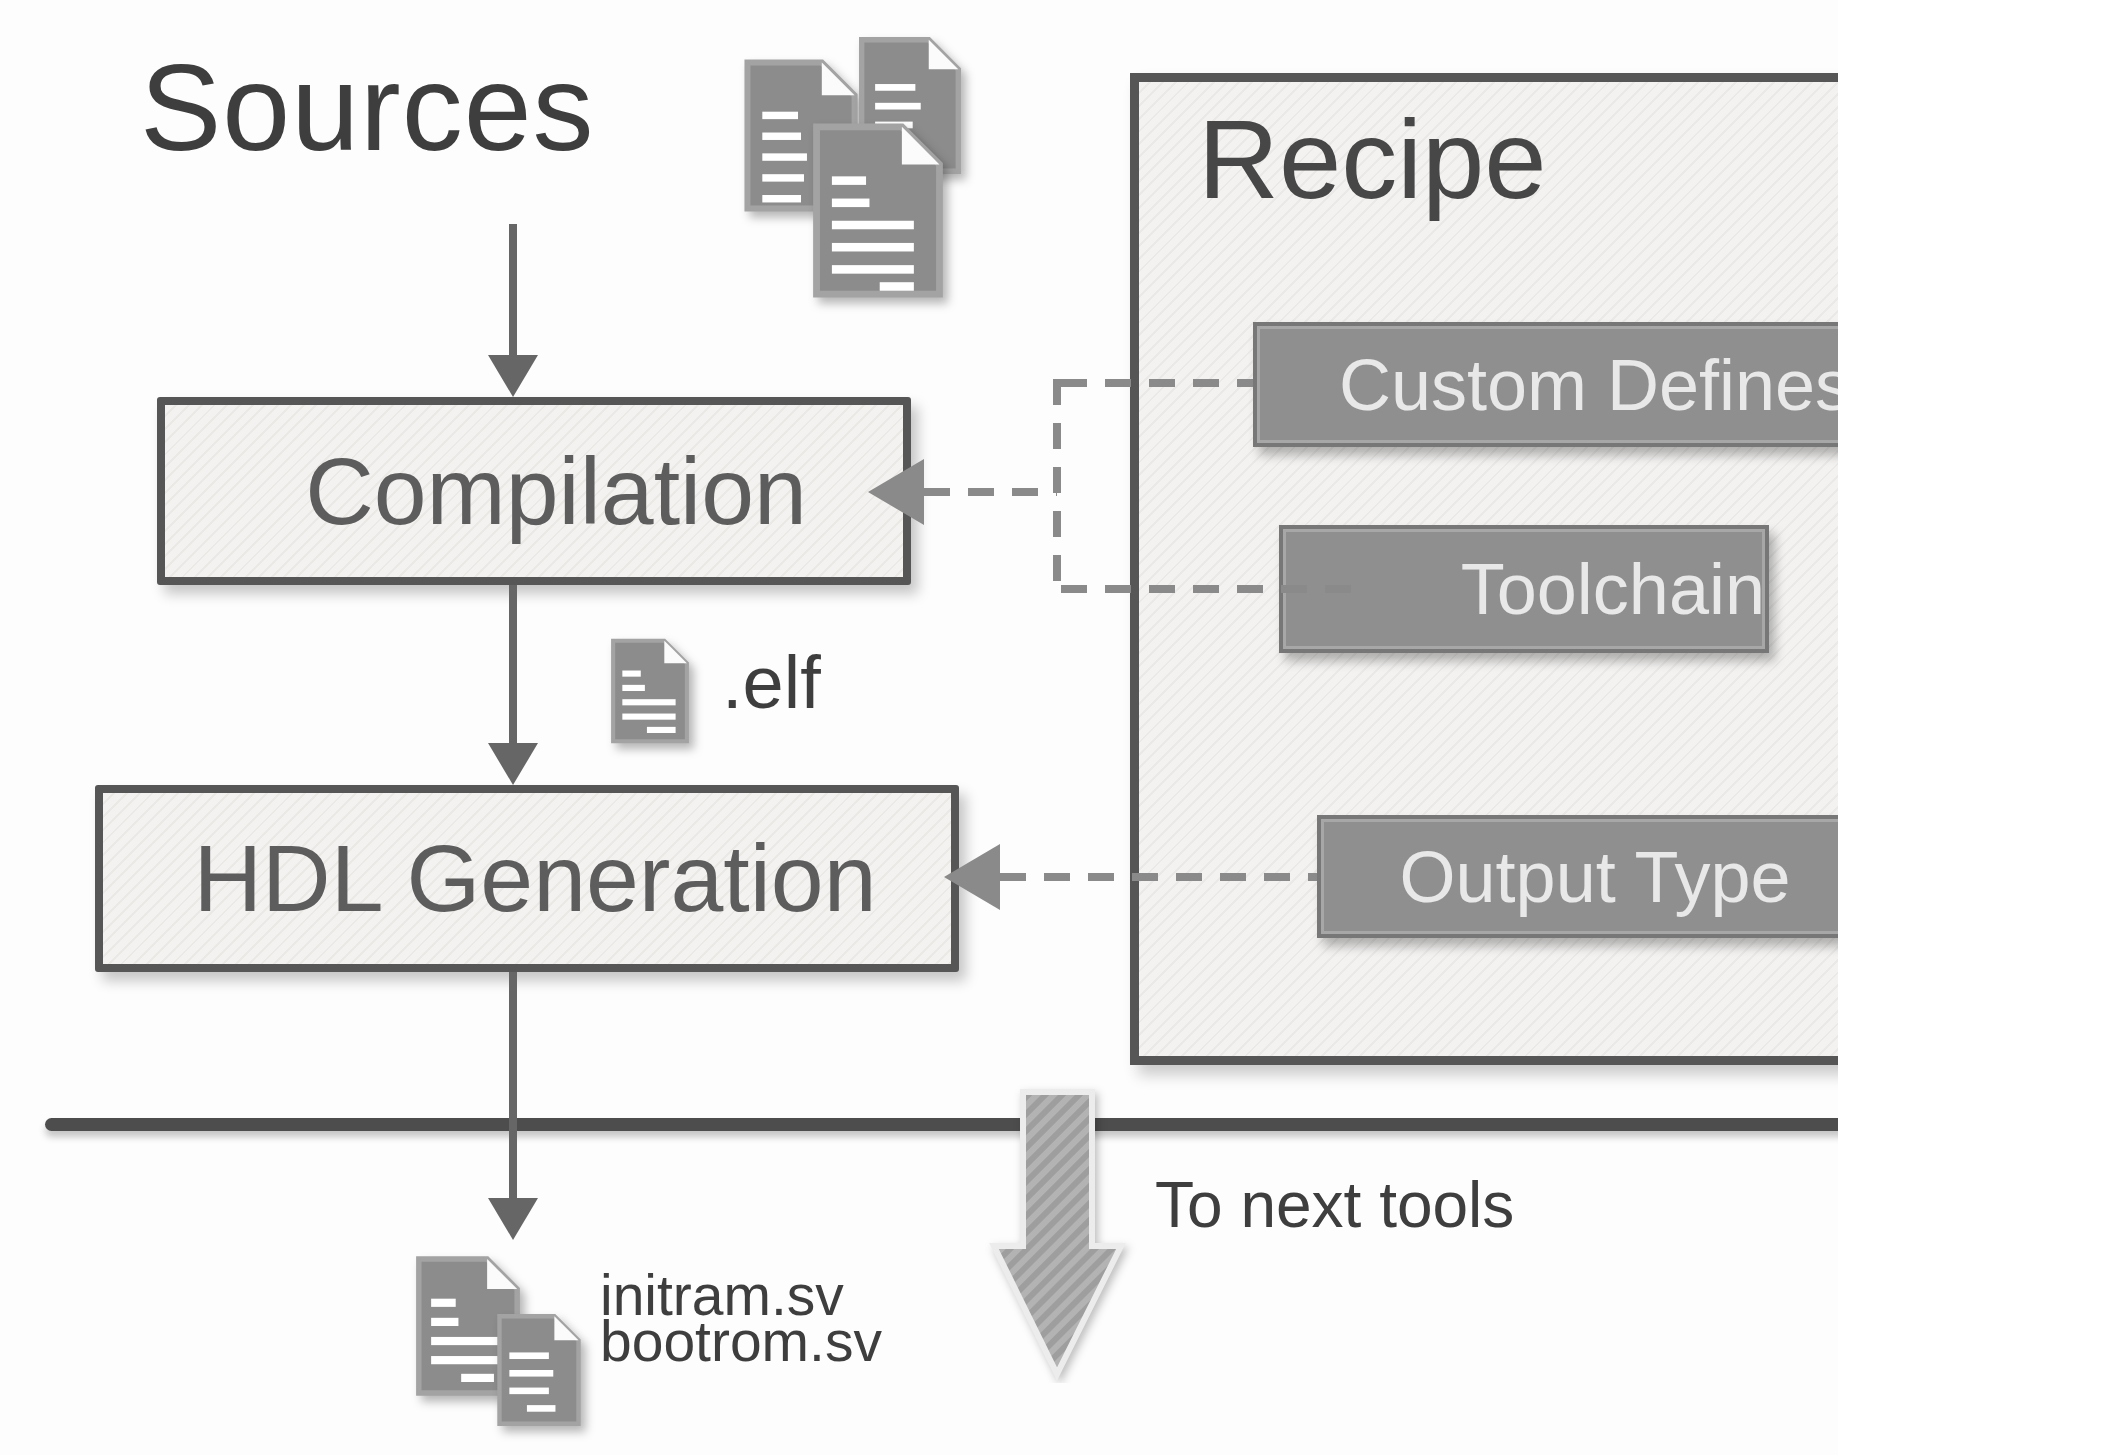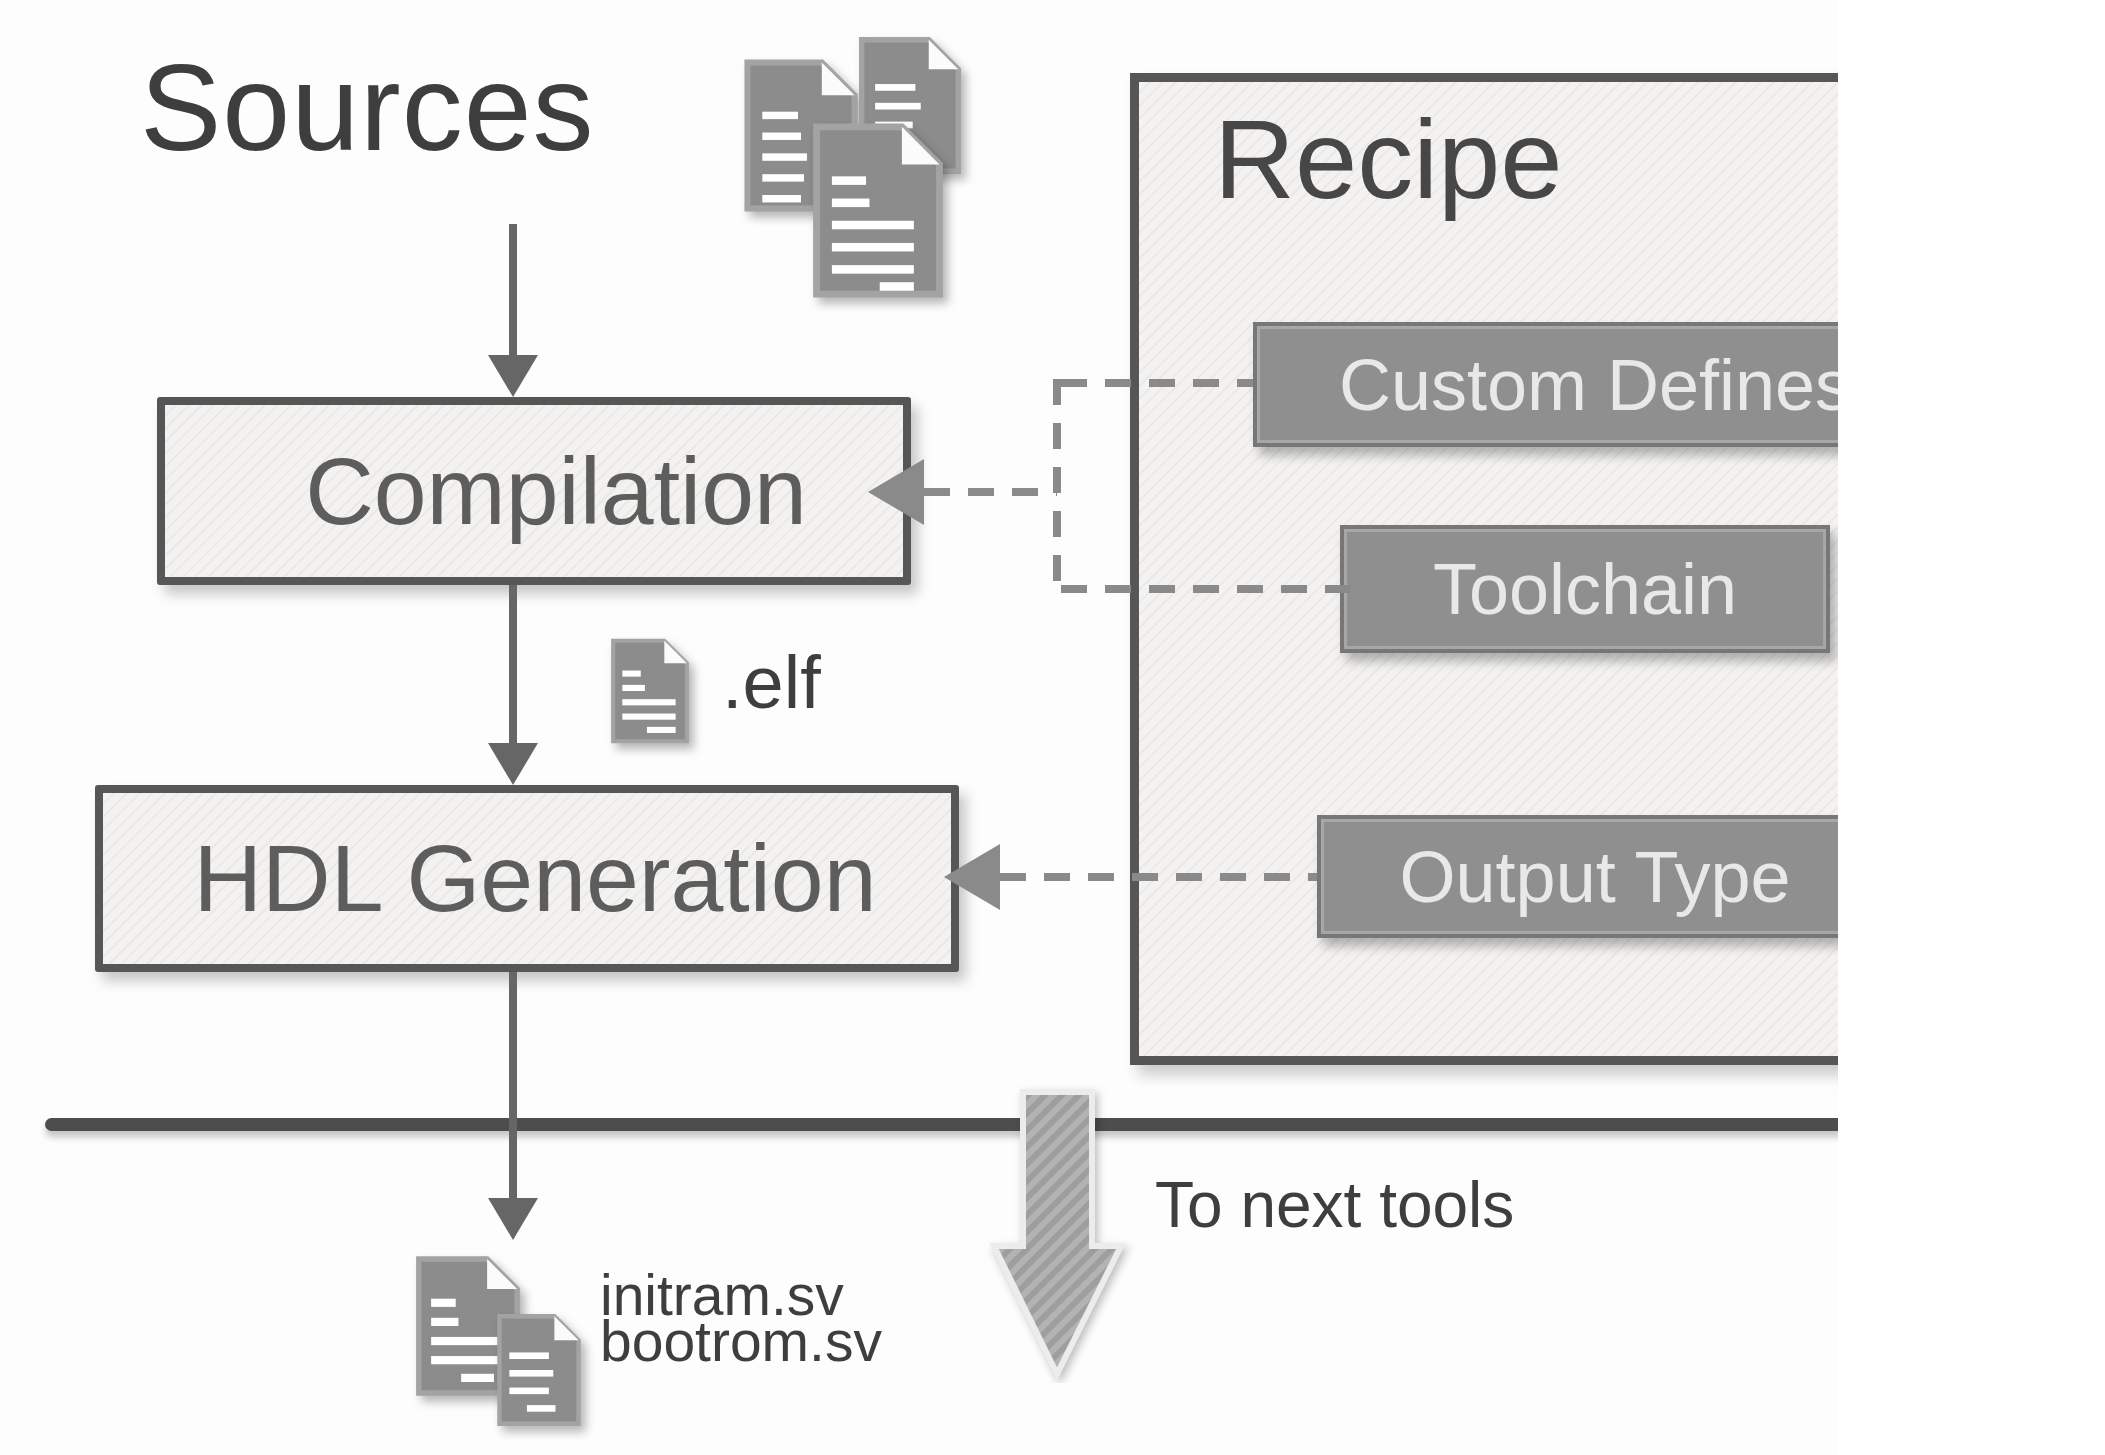--- a/index.html
+++ b/index.html
@@ -128,21 +128,21 @@
   <div class="abs elf-label" style="left:722px;top:640px;">.elf</div>
 
   <div class="abs proc-box" style="left:95px;top:785px;width:832px;height:171px;padding-left:16px;">
     <div class="proc-label">HDL Generation</div>
   </div>
 
   <div class="abs vline" style="left:509px;top:972px;height:228px;z-index:3;"></div>
   <div class="abs head-down" style="left:488px;top:1198px;z-index:3;"></div>
 
   <div class="abs recipe-panel" style="left:1130px;top:73px;width:910px;height:974px;"></div>
-  <div class="abs recipe-title" style="left:1198px;top:95px;margin-left:16px;">Recipe</div>
+  <div class="abs recipe-title" style="left:1198px;top:95px;">Recipe</div>
 
   <svg class="abs" style="left:1838px;top:93px;" width="184" height="172" viewBox="0 0 184 172">
     <g fill="#575757">
       <g transform="translate(60,64)">
         <rect x="-7" y="-40" width="14" height="80" rx="4"></rect>
         <rect x="-7" y="-40" width="14" height="80" rx="4" transform="rotate(45)"></rect>
         <rect x="-7" y="-40" width="14" height="80" rx="4" transform="rotate(90)"></rect>
         <rect x="-7" y="-40" width="14" height="80" rx="4" transform="rotate(135)"></rect>
         <circle r="26"></circle>
         <circle r="12" fill="#fbfbfb"></circle>
@@ -155,21 +155,21 @@
         <rect x="-9" y="-52" width="18" height="104" rx="4" transform="rotate(135)"></rect>
         <circle r="34"></circle>
         <circle r="15" fill="#fbfbfb"></circle>
       </g>
     </g>
   </svg>
 
   <div class="abs recipe-btn" style="left:1253px;top:322px;width:676px;height:117px;">
     <div class="btn-label">Custom Defines</div>
   </div>
-  <div class="abs recipe-btn" style="left:1340px;top:525px;width:482px;height:120px;">
+  <div class="abs recipe-btn" style="left:1279px;top:525px;width:482px;height:120px;justify-content:flex-end;">
     <div class="btn-label">Toolchain</div>
   </div>
   <div class="abs recipe-btn" style="left:1317px;top:815px;width:548px;height:115px;">
     <div class="btn-label">Output Type</div>
   </div>
 
   <div class="abs dash-h" style="left:1061px;top:379px;width:192px;"></div>
   <div class="abs dash-v" style="left:1053px;top:379px;height:214px;"></div>
   <div class="abs dash-h" style="left:924px;top:488px;width:133px;"></div>
   <div class="abs head-left" style="left:868px;top:459px;"></div>

